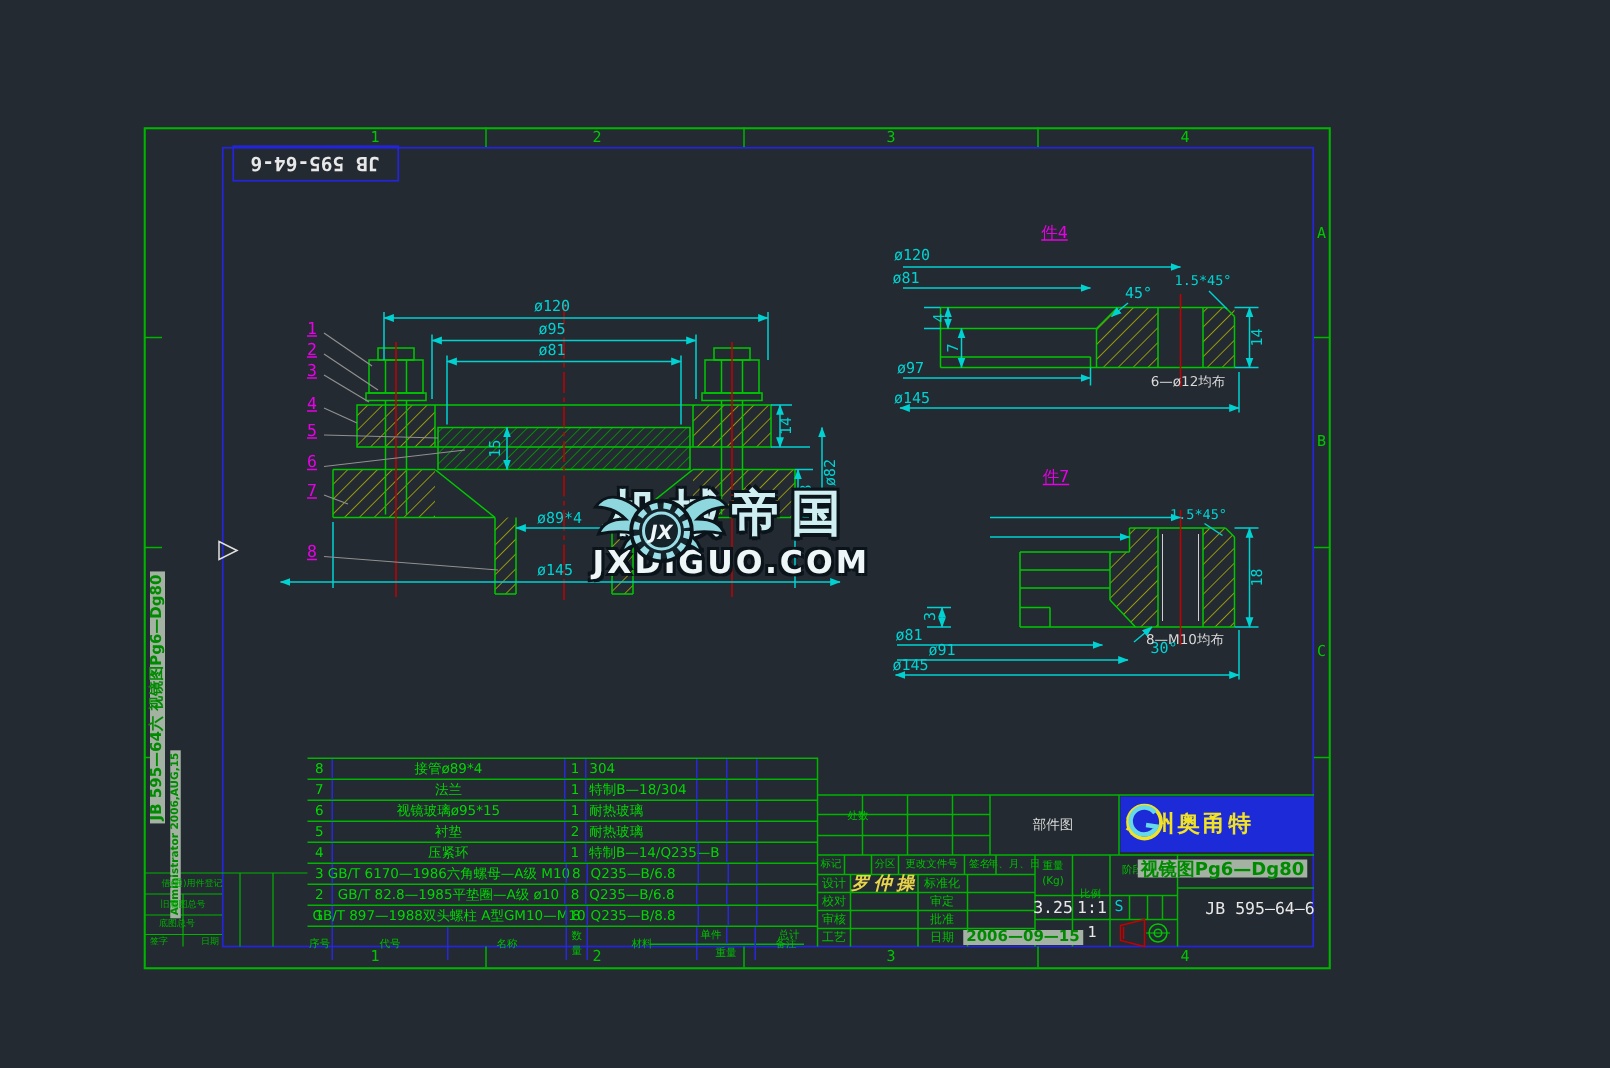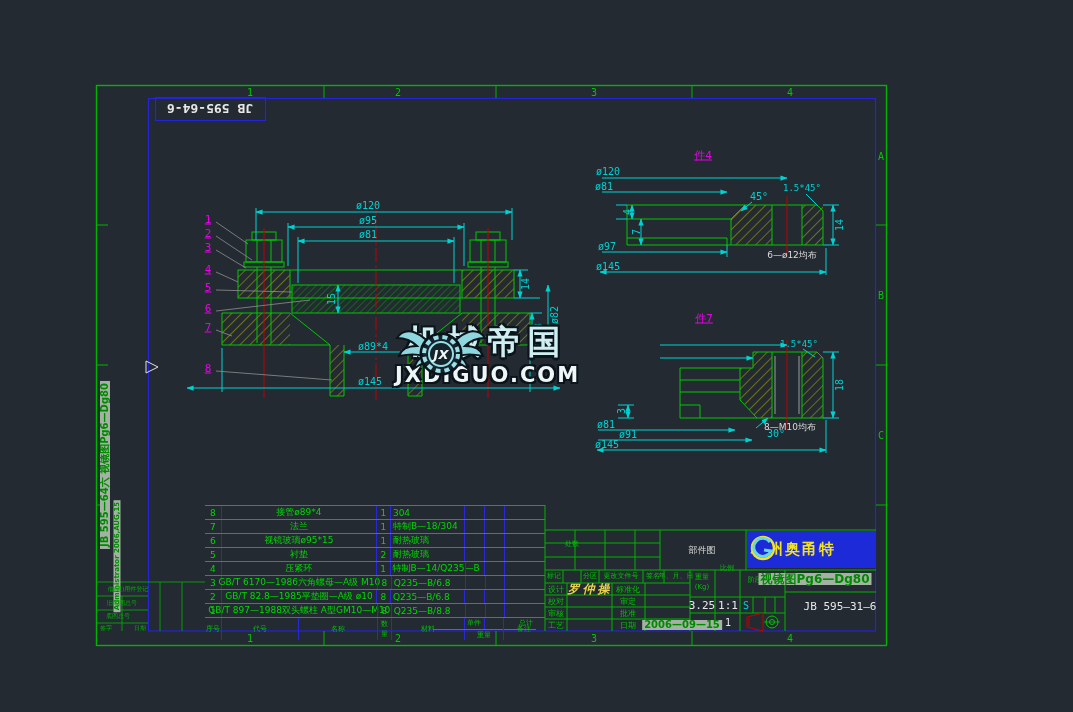--- a/index.html
+++ b/index.html
@@ -488,29 +488,29 @@
 <span class="t grs" style="left:556px;top:625px;font-size:8px">工艺</span>
 <span class="t grs" style="left:628px;top:589px;font-size:8px">标准化</span>
 <span class="t grs" style="left:628px;top:601px;font-size:8px">审定</span>
 <span class="t grs" style="left:628px;top:613px;font-size:8px">批准</span>
 <span class="t grs" style="left:628px;top:625px;font-size:8px">日期</span>
 <span class="t sig" style="left:590px;top:589px">罗仲操</span>
 <span class="t hl" style="left:682px;top:625px;font-size:10px">2006—09—15</span>
 
 <span class="t grs" style="left:702px;top:577px">重量</span>
 <span class="t grs" style="left:702px;top:587px">(Kg)</span>
-<span class="t grs" style="left:727px;top:568px">比例</span>
+<span class="t grs" style="left:727px;top:596px">比例</span>
 <span class="t grs" style="left:762px;top:580px">阶段标记</span>
 <span class="t wh" style="left:702px;top:605px;font-size:11px">3.25</span>
 <span class="t wh" style="left:728px;top:605px;font-size:11px">1:1</span>
 <span class="t cy" style="left:746px;top:605px">S</span>
 <span class="t wh" style="left:728px;top:622px">1</span>
 <span class="t whs" style="left:702px;top:550px">部件图</span>
 <span class="t hl" style="left:815px;top:579px;font-size:12px">视镜图Pg6—Dg80</span>
-<span class="t wh" style="left:840px;top:606px;font-size:11px">JB 595—31—6</span>
+<span class="t wh" style="left:840px;top:606px;font-size:11px">JB 595—64—6</span>
 
 <div class="logo">
   <svg width="34" height="34">
     <circle cx="16" cy="17" r="11" fill="#1c2ad8" stroke="#f2e224" stroke-width="2.5"></circle>
     <path d="M23,11 A9,9 0 1 0 24,20 L17,19" fill="none" stroke="#67d8e8" stroke-width="3"></path>
   </svg>
   <span class="logo-name">杭州奥甬特</span>
 </div>
 
 </div>

